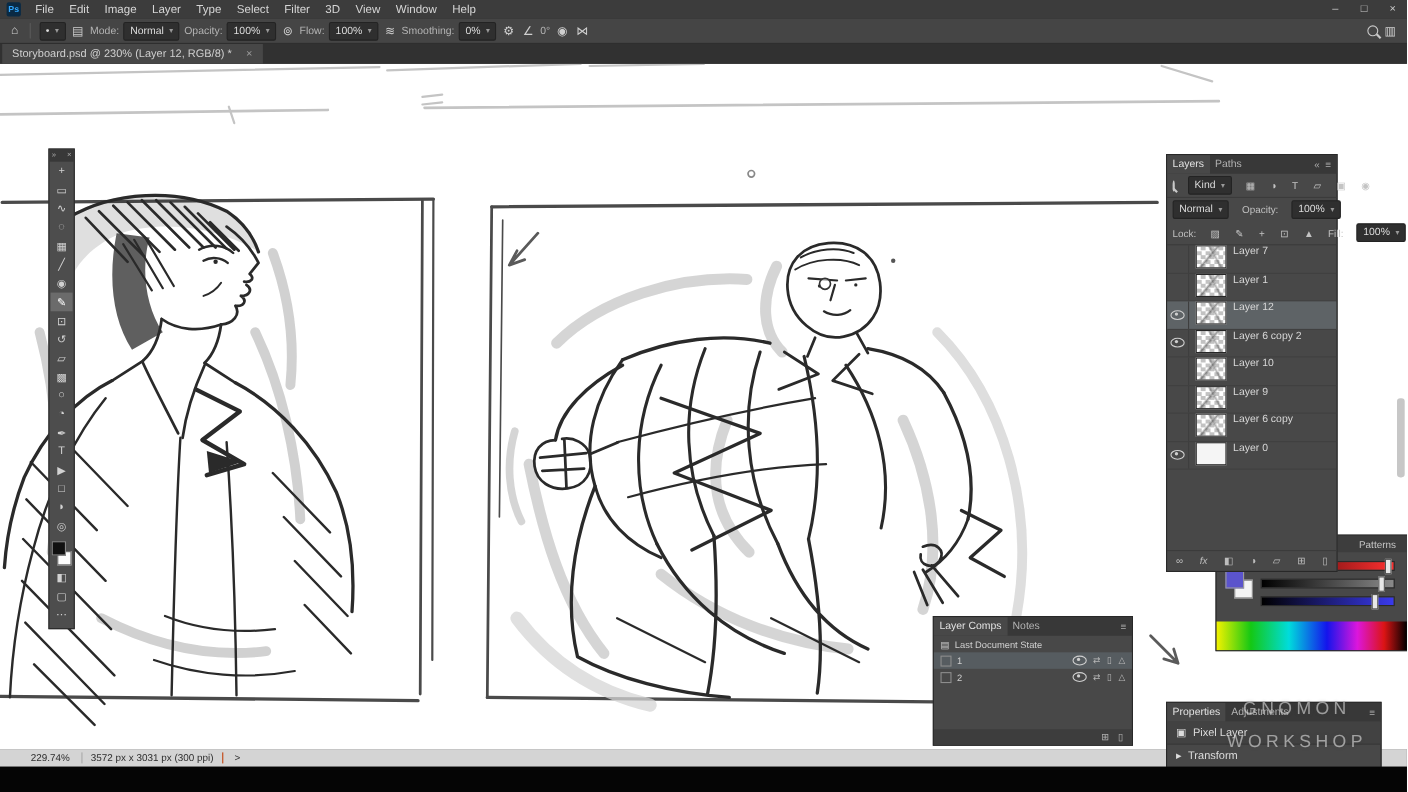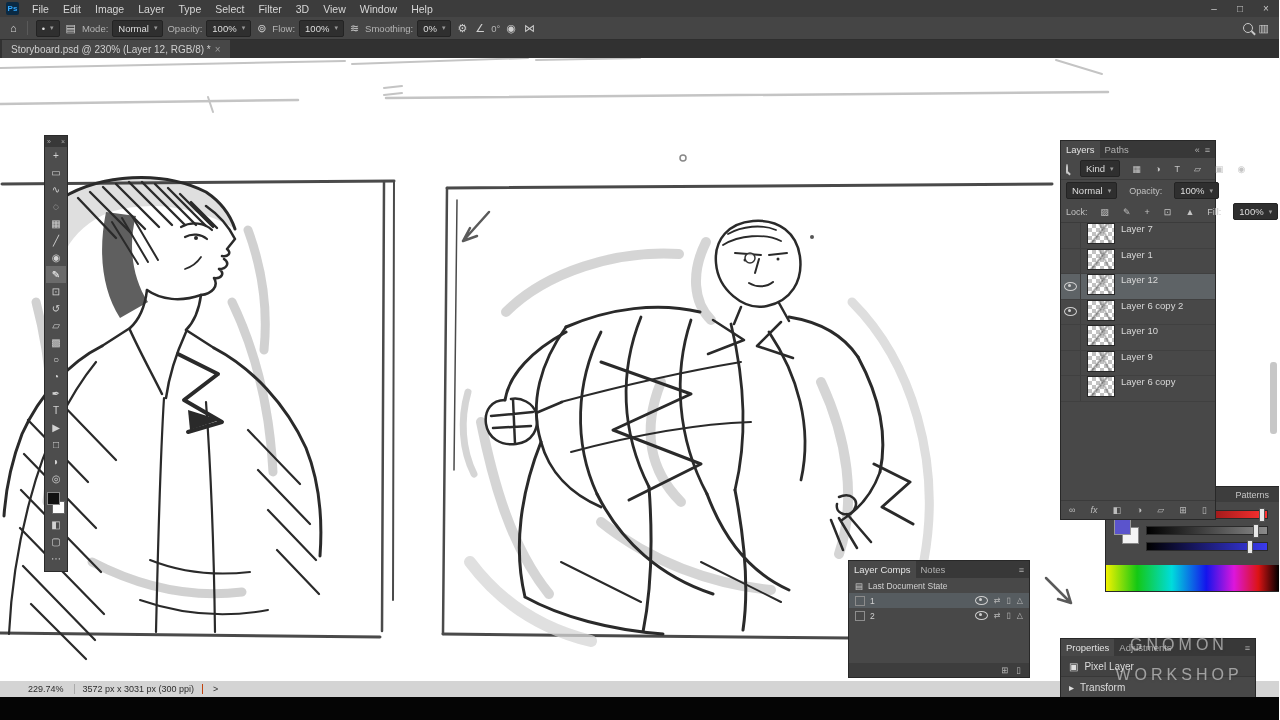--- a/index.html
+++ b/index.html
@@ -20,21 +20,21 @@
   .osep{width:1px;height:14px;background:#5a5a5a;margin:0 4px}
   .olabel{color:#b4b4b4;font-size:9.5px}
   .dd{background:#2f2f2f;border:1px solid #232323;border-radius:2px;color:#ddd;font-size:9.5px;
       padding:1px 5px;display:inline-flex;align-items:center;gap:5px;height:13px}
   .car{font-size:7px;color:#999}
   .ospacer{flex:1}
   .mag{width:8px;height:8px;border:1.5px solid #c9c9c9;border-radius:50%;position:relative;display:inline-block}
   .mag::after{content:"";position:absolute;width:5px;height:1.5px;background:#c9c9c9;transform:rotate(45deg);right:-4px;bottom:-1px}
   
   .tabrow{position:absolute;left:0;top:40px;width:100%;height:18px;background:#313131;z-index:9;display:flex;align-items:flex-end}
-  .tab{height:18px;background:#474747;color:#cfcfcf;font-size:10px;display:flex;align-items:center;gap:4px;padding:0 9px;margin-left:2px}
+  .tab{height:18px;background:#474747;color:#cfcfcf;font-size:10px;display:flex;align-items:center;gap:13px;padding:0 9px;margin-left:2px}
   .tab .x{color:#9a9a9a;font-size:10px}
   
   .canvas{position:absolute;left:0;top:58px;width:1280px;height:623px;background:#fff;z-index:0}
   svg.sketch{position:absolute;left:0;top:58px;z-index:1;pointer-events:none}
   .vscroll{position:absolute;left:1270px;top:362px;width:7px;height:72px;background:#c7c7c7;border-radius:3px;z-index:2}
   
   .toolbar{position:absolute;left:44px;top:135px;width:22px;background:#4d4d4d;border:1px solid #2a2a2a;z-index:6;
            display:flex;flex-direction:column;align-items:center;padding-bottom:4px}
   .tb-head{width:100%;height:11px;background:#383838;display:flex;justify-content:space-between;align-items:center;
            font-size:7px;color:#aaa;padding:0 2px;box-sizing:border-box}
@@ -400,20 +400,27 @@
       <div class="lrow">
         <span class="eyebox"></span>
         <span class="thumb checker"></span>
         <span class="lname">Layer 9</span>
       </div>
       <div class="lrow">
         <span class="eyebox"></span>
         <span class="thumb checker"></span>
         <span class="lname">Layer 6 copy</span>
       </div>
+      <div class="lrow">
+        <span class="eyebox">
+            <span class="eye"></span>
+          </span>
+        <span class="thumb" style="background:#f5f5f5"></span>
+        <span class="lname">Layer 0</span>
+      </div>
     </div>
     <div class="lfoot">
       <span>∞</span>
       <span style="font-style:italic">fx</span>
       <span>◧</span>
       <span>◑</span>
       <span>▱</span>
       <span>⊞</span>
       <span>▯</span>
     </div>

